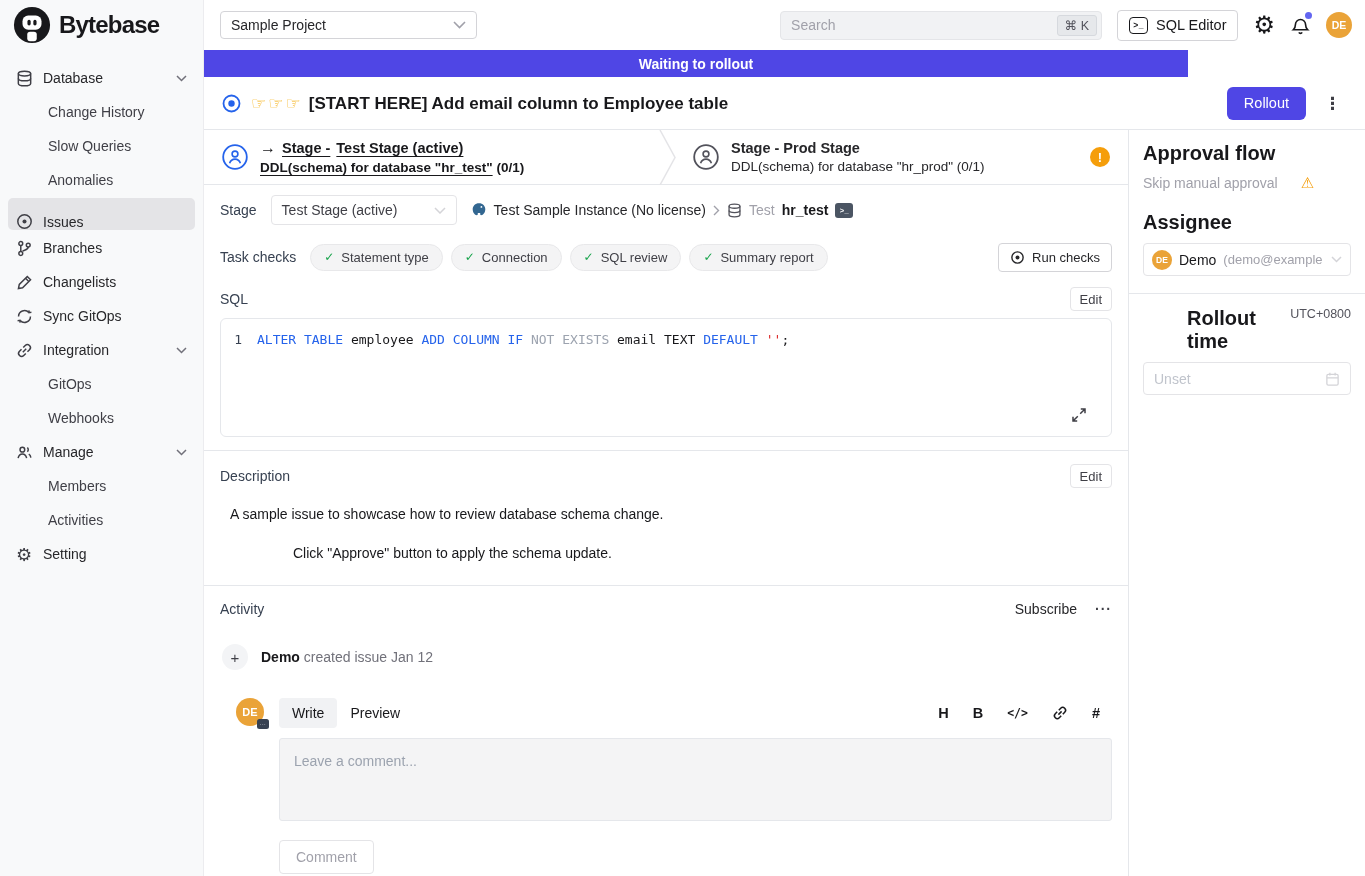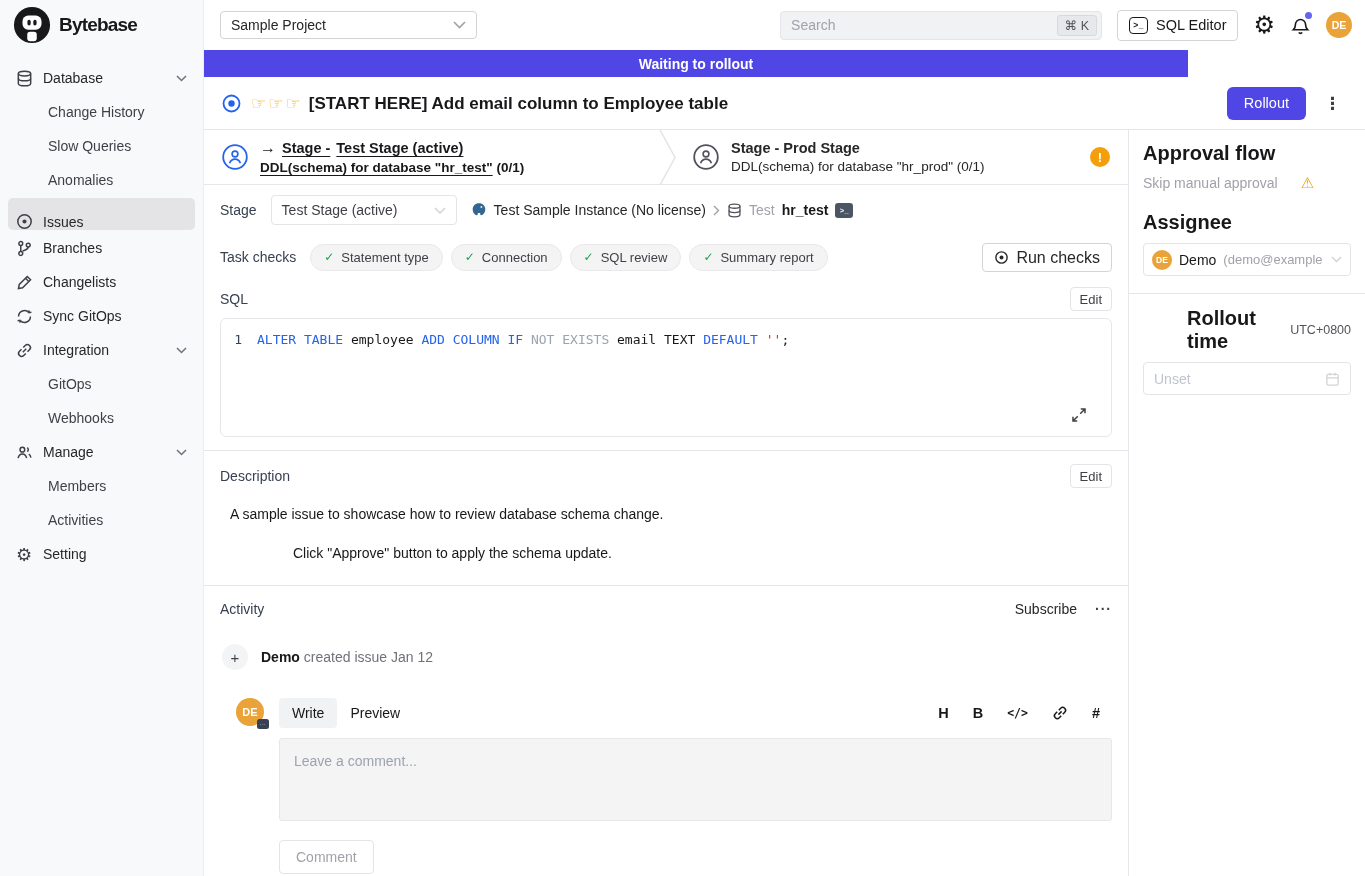--- a/index.html
+++ b/index.html
@@ -3,21 +3,21 @@
 <meta charset="utf-8">
 <style>
   * { margin:0; padding:0; box-sizing:border-box; }
   html,body { width:1365px; height:876px; }
   body { font-family:"Liberation Sans","DejaVu Sans",sans-serif; background:#fff; color:#1f2937; position:relative; overflow:hidden; font-size:14px; }
   svg { display:block; }
 
   
   .sidebar { position:absolute; left:0; top:0; width:204px; height:876px; background:#f8f9fa; border-right:1px solid #ececef; z-index:5; }
   .logo-row { height:50px; display:flex; align-items:center; padding-left:13px; gap:8px; }
-  .brand-name { font-size:19px; font-weight:800; color:#18181b; letter-spacing:-0.8px; }
+  .brand-name { font-size:24px; font-weight:800; color:#18181b; letter-spacing:-0.8px; }
   .nav { padding:12px 8px 0; }
   .nav-item { height:32px; margin-bottom:2px; display:flex; align-items:center; gap:10px; padding:0 8px; border-radius:5px; color:#27272a; font-weight:500; cursor:pointer; }
   .nav-item .ic { width:17px; height:17px; flex:0 0 17px; color:#3f3f46; }
   .nav-item.child { padding-left:40px; font-weight:400; color:#3f3f46; }
   .nav-item.active { background:#e4e4e7;align-items:flex-end; }
   .nav-chev { margin-left:auto; }
   .gear-glyph { font-size:18px; line-height:1; color:#3f3f46; }
 
   
   .topbar { position:absolute; left:204px; top:0; width:1161px; height:50px; background:#fff; display:flex; align-items:center; padding:0 13px 0 16px; }
@@ -68,21 +68,21 @@
   .crumb { display:flex; align-items:center; gap:7px; }
   .crumb .inst { color:#27272a; cursor:pointer; }
   .crumb .envname { color:#a1a1aa; }
   .crumb .dbname { font-weight:600; color:#18181b; cursor:pointer; }
   .term-badge { width:18px; height:15px; background:#4b5563; border-radius:3px; color:#fff; font-size:7.5px; font-weight:700; display:flex; align-items:center; justify-content:center; letter-spacing:0.5px; cursor:pointer; }
 
   .checks-row { height:44px; display:flex; align-items:center; padding-left:16px; gap:8px; position:relative; }
   .checks-label { color:#374151; font-weight:500; margin-right:6px; }
   .pill { height:27px; border:1px solid #e8e8ea; background:#f4f4f5; border-radius:14px; display:flex; align-items:center; gap:7px; padding:0 13px; font-size:13px; color:#3f3f46; cursor:pointer; }
   .pill .ck { color:#16a34a; font-size:12px; font-weight:700; }
-  .run-btn { position:absolute; right:16px; top:8px; height:29px; border:1px solid #d4d4d8; border-radius:4px; background:#fff; display:flex; align-items:center; gap:7px; padding:0 11px; font-size:16px; color:#27272a; cursor:pointer; font-family:inherit; }
+  .run-btn { position:absolute; right:16px; top:8px; height:29px; border:1px solid #d4d4d8; border-radius:4px; background:#fff; display:flex; align-items:center; gap:7px; padding:0 11px; font-size:13px; color:#27272a; cursor:pointer; font-family:inherit; }
 
   .section-head { display:flex; align-items:center; justify-content:space-between; }
   .section-title { color:#374151; font-weight:500; }
   .edit-btn { height:24px; padding:0 9px; border:1px solid #e4e4e7; border-radius:4px; background:#fff; font-size:13px; color:#3f3f46; font-family:inherit; cursor:pointer; }
 
   .sql-section { padding:8px 16px 0; }
   .code-box { margin-top:7px; border:1px solid #e5e7eb; border-radius:6px; height:119px; position:relative; padding-top:13px; }
   .code-line { display:flex; font-family:"DejaVu Sans Mono","Liberation Mono",monospace; font-size:13px; white-space:pre; }
   .lineno { width:36px; text-align:right; padding-right:15px; color:#374151; flex:0 0 36px; }
   .tok-kw { color:#2563eb; } .tok-plain { color:#18181b; } .tok-muted { color:#9ca3af; } .tok-str { color:#dc2626; }
@@ -120,21 +120,21 @@
   .rpanel { position:absolute; left:1128px; top:130px; width:237px; height:746px; border-left:1px solid #e5e7eb; background:#fff; padding:12px 14px 0; }
   .rp-h { font-weight:700; color:#18181b; font-size:20px; }
   .rp-skip { margin-top:9px; display:flex; align-items:center; gap:23px; color:#a1a1aa; }
   .warn-tri { color:#f59e0b; font-size:15px; }
   .rp-assignee-h { margin-top:19px; }
   .assignee-box { margin-top:9px; height:33px; border:1px solid #e4e4e7; border-radius:4px; display:flex; align-items:center; gap:7px; padding:0 8px; cursor:pointer; }
   .assignee-box .avatar { width:20px; height:20px; font-size:8.5px; flex:0 0 20px; }
   .assignee-name { font-weight:500; color:#18181b; white-space:nowrap; }
   .assignee-email { color:#a1a1aa; font-size:13px; white-space:nowrap; overflow:hidden; flex:1; }
   .rp-divider-sec { border-top:1px solid #e5e7eb; margin:17px -14px 0; padding:13px 14px 0; }
-  .rp-time-h { display:flex; align-items:center; gap:7px;padding-left:44px; }
+  .rp-time-h { display:flex; align-items:flex-start; gap:7px;padding-left:44px; }
   .tz { font-weight:400; color:#52525b; font-size:12.5px; }
   .unset-box { margin-top:9px; height:33px; border:1px solid #e4e4e7; border-radius:4px; display:flex; align-items:center; padding:0 10px; color:#c0c4cc; cursor:pointer; }
   .unset-box span { flex:1; }
 </style>
 </head>
 <body>
 
 <nav class="sidebar">
   <div class="logo-row">
     <span>

